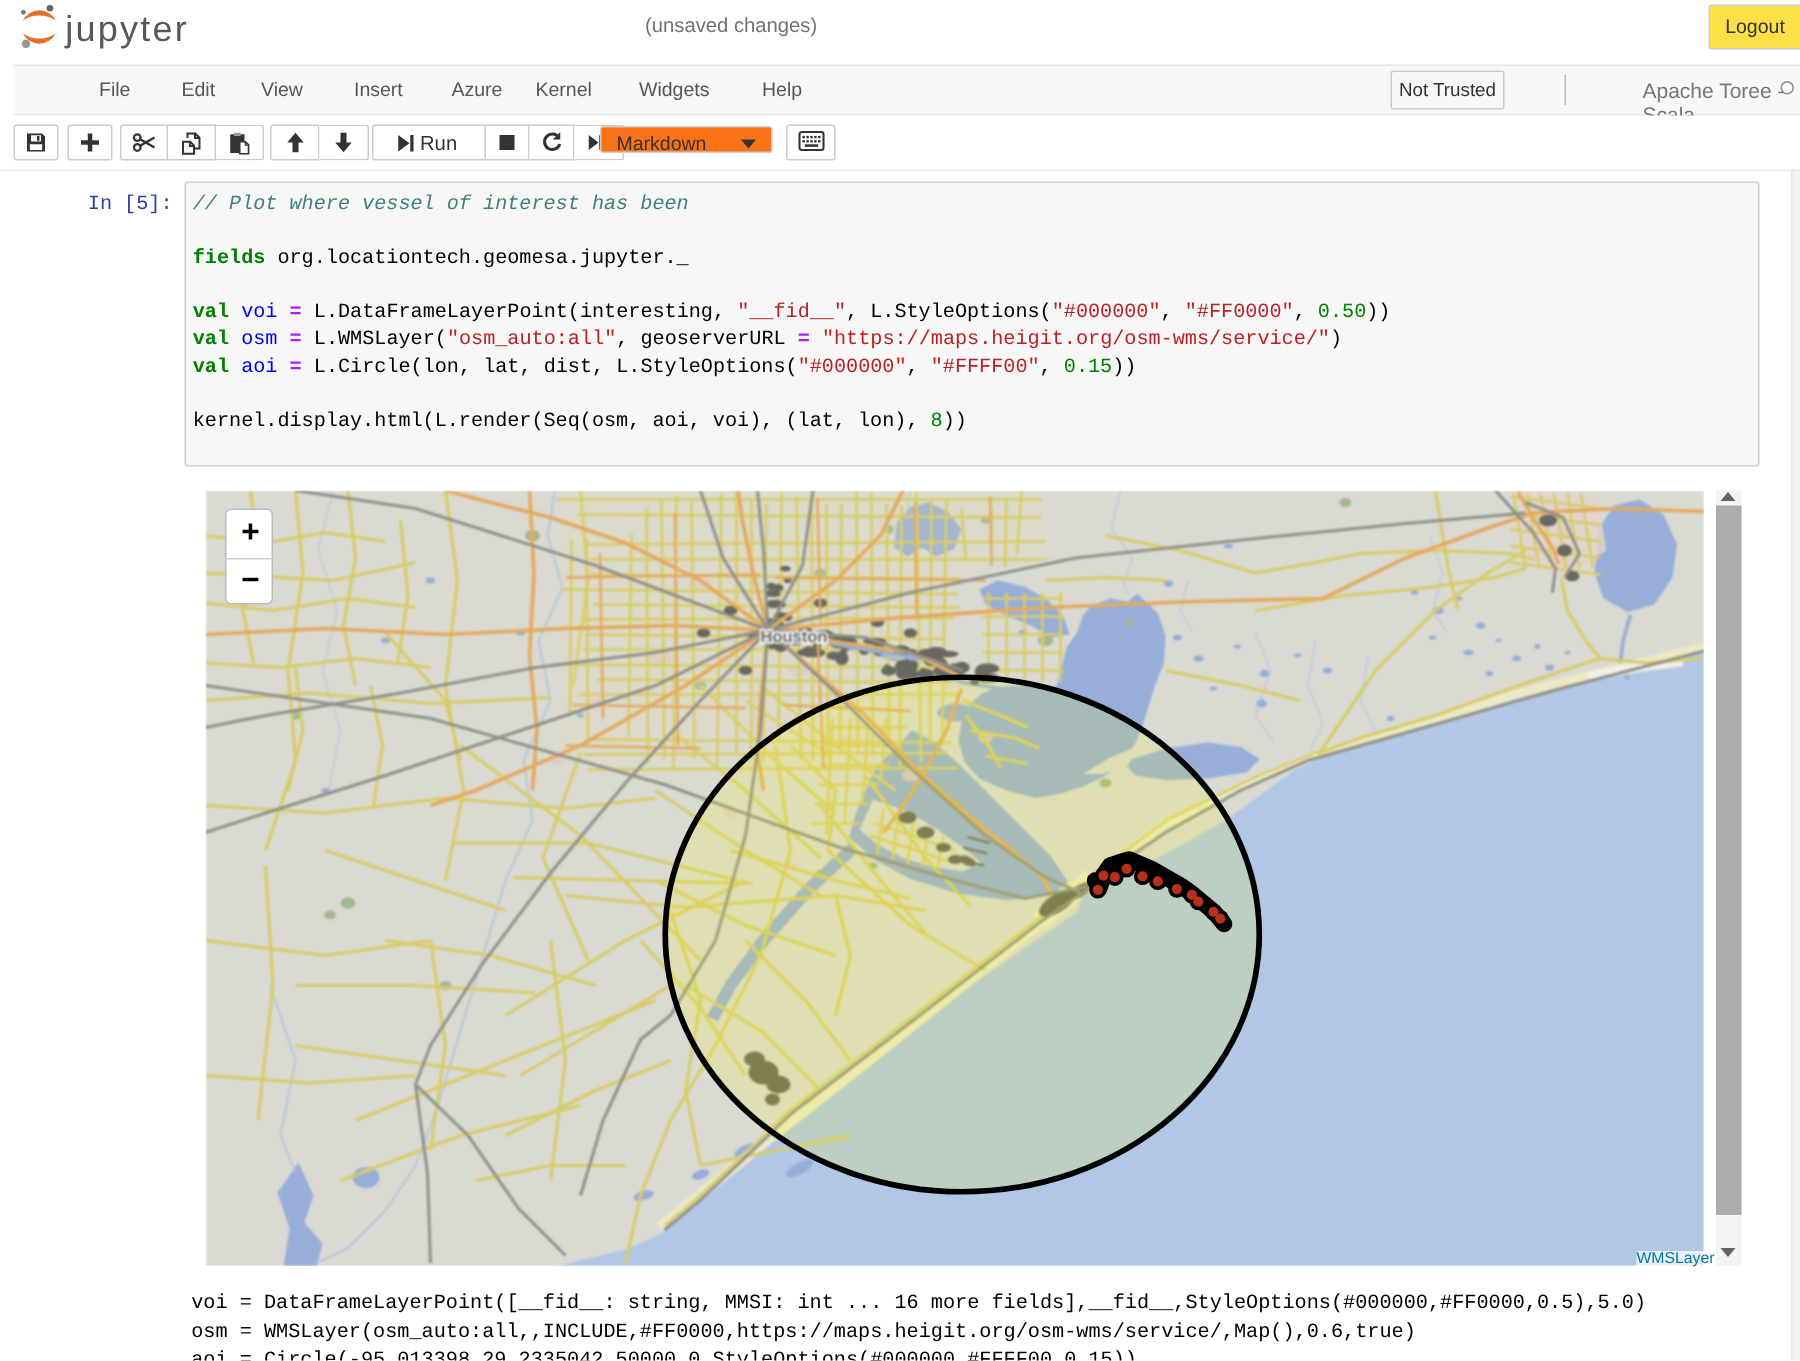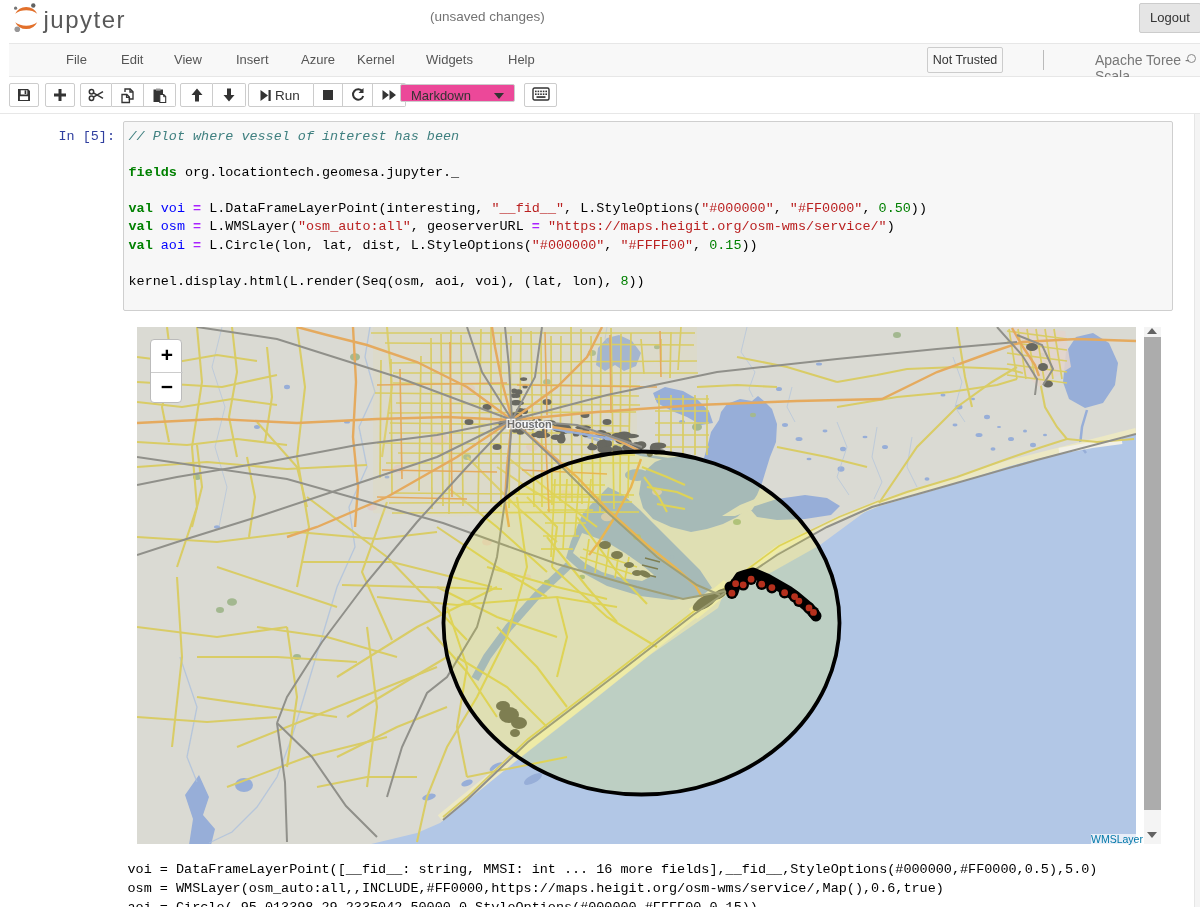--- a/index.html
+++ b/index.html
@@ -5,21 +5,21 @@
 * { margin:0; padding:0; box-sizing:border-box; }
 html,body { width:1200px; height:907px; overflow:hidden; background:#fff;
   font-family:"Liberation Sans", sans-serif; }
 #page { position:relative; width:1200px; height:907px; }
 .abs { position:absolute; }
 .mono { font-family:"Liberation Mono", monospace; }
 
 #hdr { left:0; top:0; width:1200px; height:43px; background:#fff; }
 #title { left:141px; top:3px; font-size:20.5px; color:#000; }
 #unsaved { left:430px; top:9px; font-size:13.5px; color:#737373; }
-#logout { left:1139px; top:3px; width:62px; height:30px; background:#e5e5e5;
+#logout { left:1139px; top:3px; width:62px; height:30px; background:#fde047;
   border:1px solid #ccc; border-radius:2px; font-size:13px; color:#333;
   text-align:center; line-height:28px; }
 
 #menubar { left:9px; top:43px; width:1191px; height:34px; background:#f8f8f8;
   border-top:1px solid #e7e7e7; border-bottom:1px solid #e7e7e7; }
 .mi { position:absolute; top:9px; font-size:13px; color:#555;margin-left:40px; }
 #nottrusted { left:927px; top:47px; width:76px; height:26px; border:1px solid #ccc;
   border-radius:2px; font-size:12.5px; color:#333; text-align:center; line-height:24px; }
 #ksep { left:1043px; top:50px; width:1px; height:20px; background:#bbb; }
 #kname { left:1095px; top:52px; font-size:14px; color:#777; }
@@ -30,21 +30,21 @@
   border-bottom:1px solid #e7e7e7; }
 .tbtn { position:absolute; top:83px; height:24px; background:#fff;
   border:1px solid #ccc; border-radius:2px; }
 .tbtn svg { display:block; margin:3px auto 0; }
 .grp { position:absolute; top:83px; height:24px; display:flex; }
 .grp .gb { height:24px; background:#fff; border:1px solid #ccc; border-left:none; }
 .grp .gb:first-child { border-left:1px solid #ccc; border-radius:2px 0 0 2px; }
 .grp .gb:last-child { border-radius:0 2px 2px 0; }
 .gb svg { display:block; margin:3px auto 0; }
 #ddl { left:400px; top:84px; width:115px; height:18px; border:1px solid #ccc;
-  border-radius:2px; background:#ec4899; font-size:13px; color:#333; }
+  border-radius:2px; background:#f97316; font-size:13px; color:#333; }
 #ddl span { position:absolute; left:10px; top:3px; }
 #ddl .car { position:absolute; right:10px; top:8px; width:0; height:0;
   border-left:5px solid transparent; border-right:5px solid transparent;
   border-top:6px solid #333; }
 
 #inprompt { left:0px; top:129px; width:115px; font-size:13.45px; color:#303F9F;
   text-align:right; }
 #inputbox { left:123px; top:121px; width:1050px; height:190px; background:#f7f7f7;
   border:1px solid #cfcfcf; border-radius:2px; }
 #code { left:128.5px; top:128px; font-size:13.45px; line-height:18.1px; color:#000;
@@ -159,21 +159,21 @@
       <path fill="#333" d="M8 1.5 L13.5 8 H10 V14.5 H6 V8 H2.5 Z"></path>
         </svg>
       </div>
     <div class="gb" style="width:33px">
         <svg width="16" height="16" viewBox="0 0 16 16">
       <path fill="#333" d="M8 14.5 L2.5 8 H6 V1.5 h4 V8 h3.5 Z"></path>
         </svg>
       </div>
   </div>
   <div class="grp" style="left:248px">
-    <div class="gb" style="width:66px">
+    <div class="gb" style="width:76px">
         <svg width="44" height="17" viewBox="0 0 44 17">
       <path fill="#333" d="M1.5 3 L9 8.5 L1.5 14 Z M9.5 3 h2.2 v11 H9.5 Z"></path>
       <text x="16" y="13" font-size="13.5" fill="#333" font-family="Liberation Sans">Run</text>
         </svg>
       </div>
     <div class="gb" style="width:29px">
         <svg width="16" height="16" viewBox="0 0 16 16">
       <rect x="3" y="3" width="10" height="10" fill="#333"></rect>
         </svg>
       </div>

